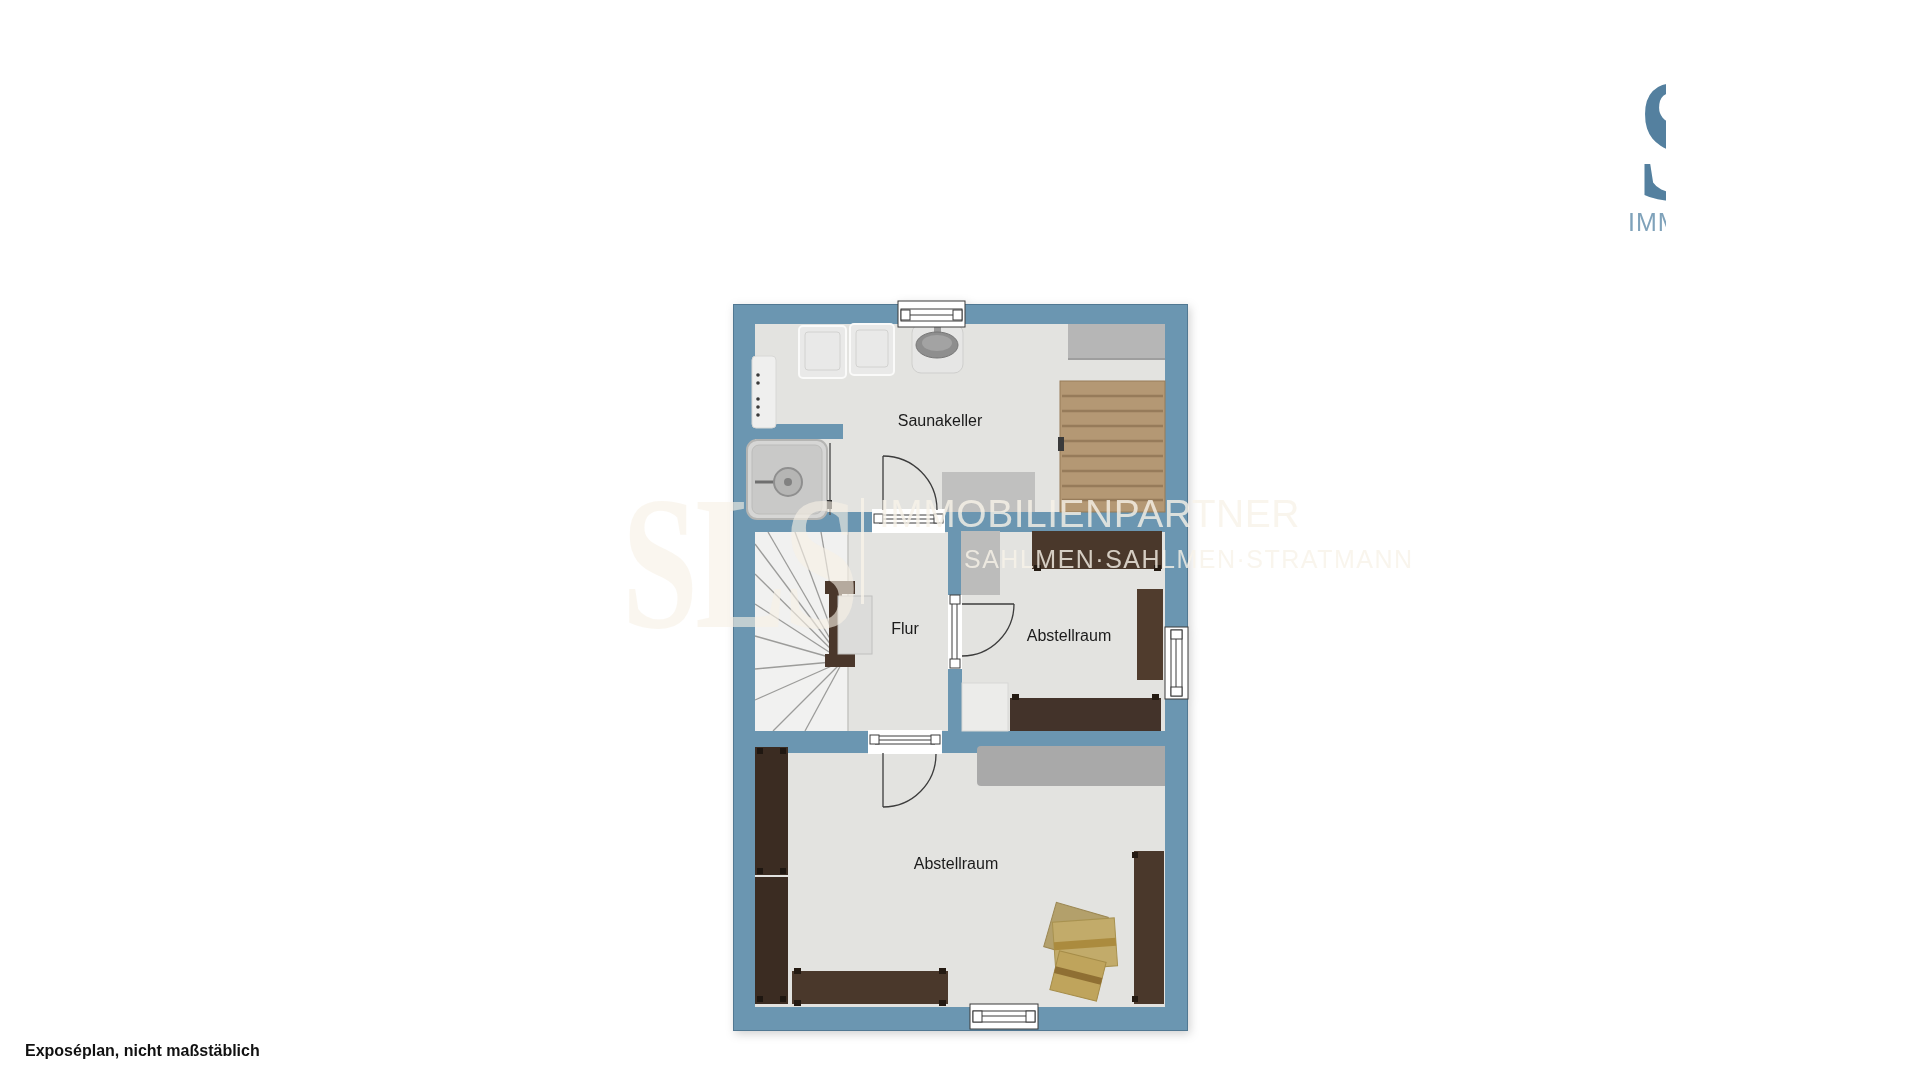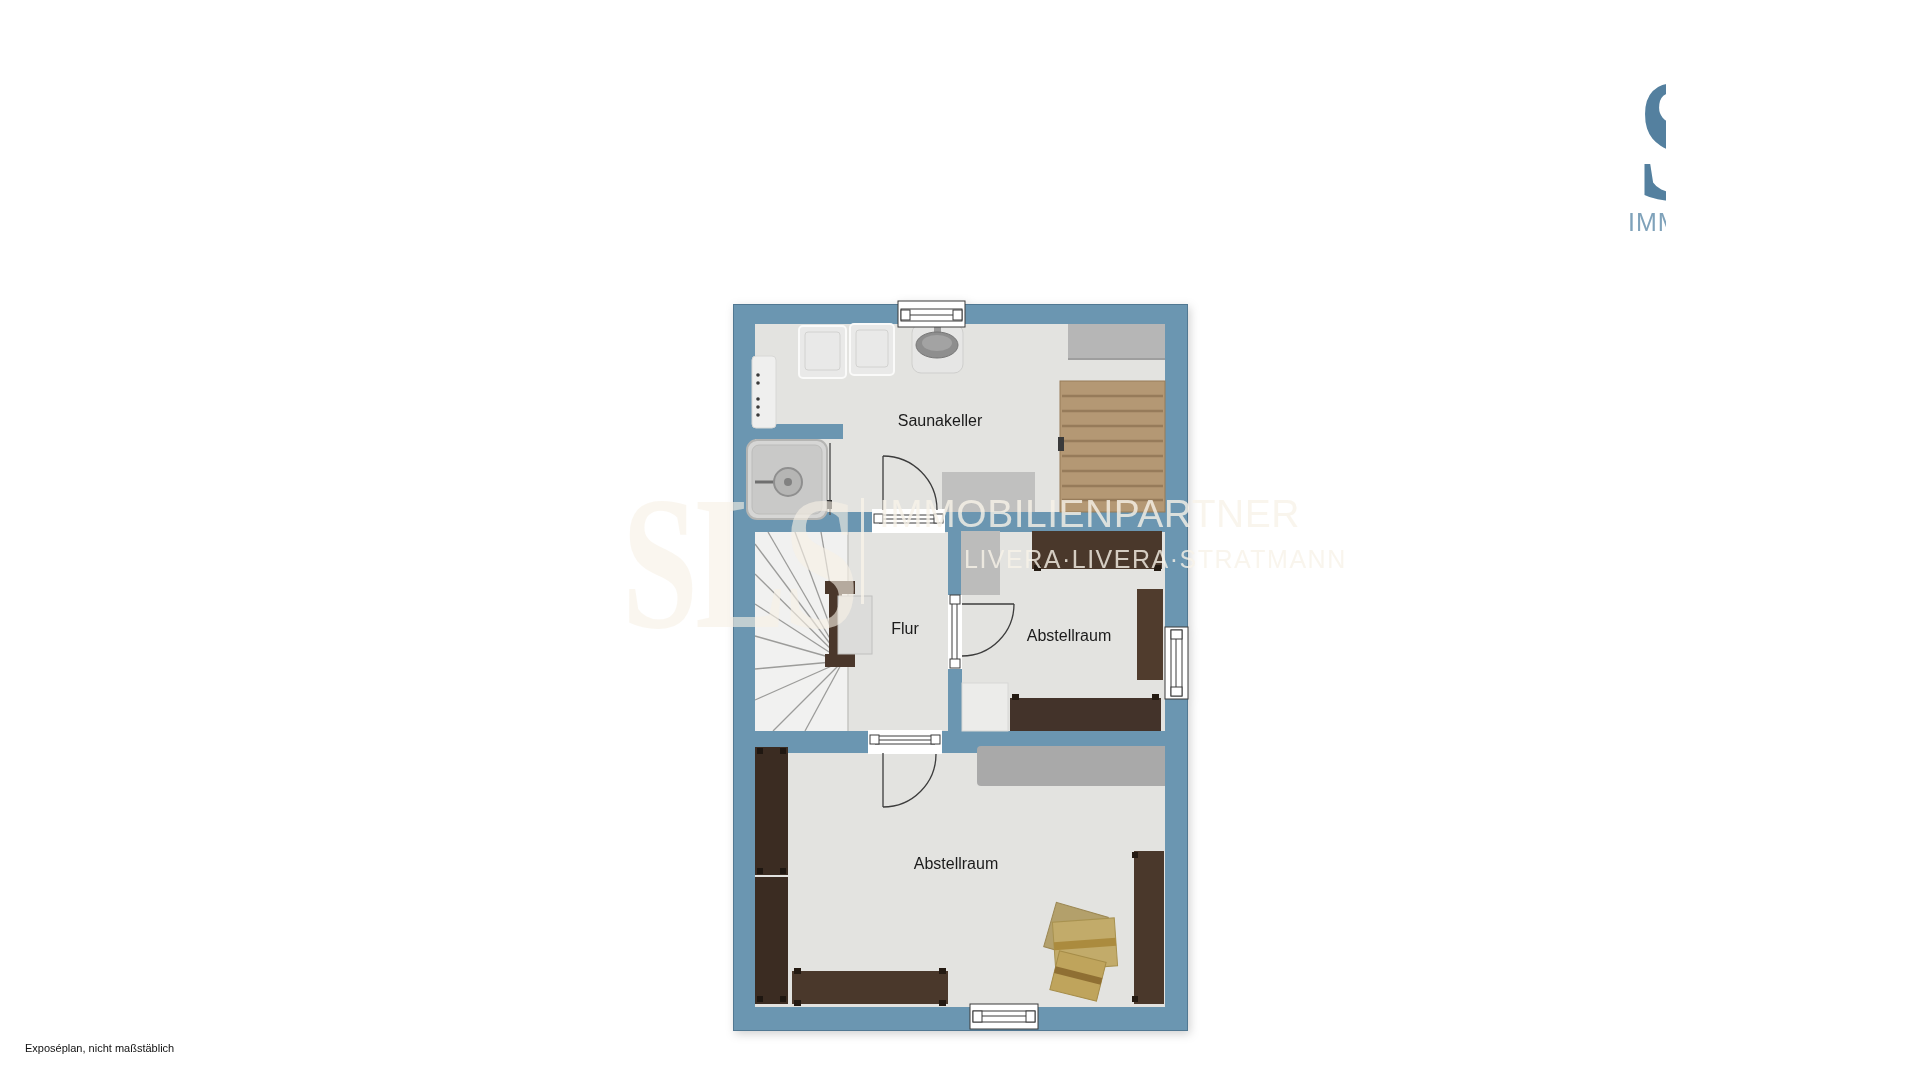--- a/index.html
+++ b/index.html
@@ -23,21 +23,21 @@
   .wm{position:absolute;left:0;top:0;width:1920px;height:1080px;pointer-events:none;}
   .wm *{position:absolute;color:rgba(248,243,233,.8);white-space:nowrap;}
   .wm-sls{left:622px;top:468px;font-family:"Liberation Serif",serif;font-weight:bold;
           font-size:190px;line-height:1;letter-spacing:-4px;transform:scaleX(.72);
           transform-origin:left top;color:rgba(247,241,229,.62);}
   .wm-bar{left:861px;top:498px;width:3px;height:106px;background:rgba(248,243,233,.8);}
   .wm-line1{left:879px;top:492px;font-size:39px;letter-spacing:.5px;}
   .wm-line2{left:964px;top:545px;font-size:25px;letter-spacing:1.5px;}
 
   
-  .footnote{position:absolute;left:25px;top:1042px;font-size:11px;font-weight:normal;color:#111;}
+  .footnote{position:absolute;left:25px;top:1042px;font-size:16px;font-weight:bold;color:#111;}
 </style>
 </head>
 <body>
 
 <div class="stage">
 
   <div class="logo">
     <div class="logo-sls">SLS</div>
     <div class="logo-sub">IMMOBILIENPARTNER</div>
   </div>
@@ -249,17 +249,17 @@
       <text class="room-label" x="172" y="330" text-anchor="middle">Flur</text>
       <text class="room-label" x="336" y="337" text-anchor="middle">Abstellraum</text>
       <text class="room-label" x="223" y="565" text-anchor="middle">Abstellraum</text>
     </svg>
   </div>
 
   <div class="wm">
     <div class="wm-sls">SLS</div>
     <div class="wm-bar"></div>
     <div class="wm-line1">IMMOBILIENPARTNER</div>
-    <div class="wm-line2">LIVERA·LIVERA·STRATMANN</div>
+    <div class="wm-line2">SAHLMEN·SAHLMEN·STRATMANN</div>
   </div>
 
   <div class="footnote">Exposéplan, nicht maßstäblich</div>
 </div>
 
 </body></html>

